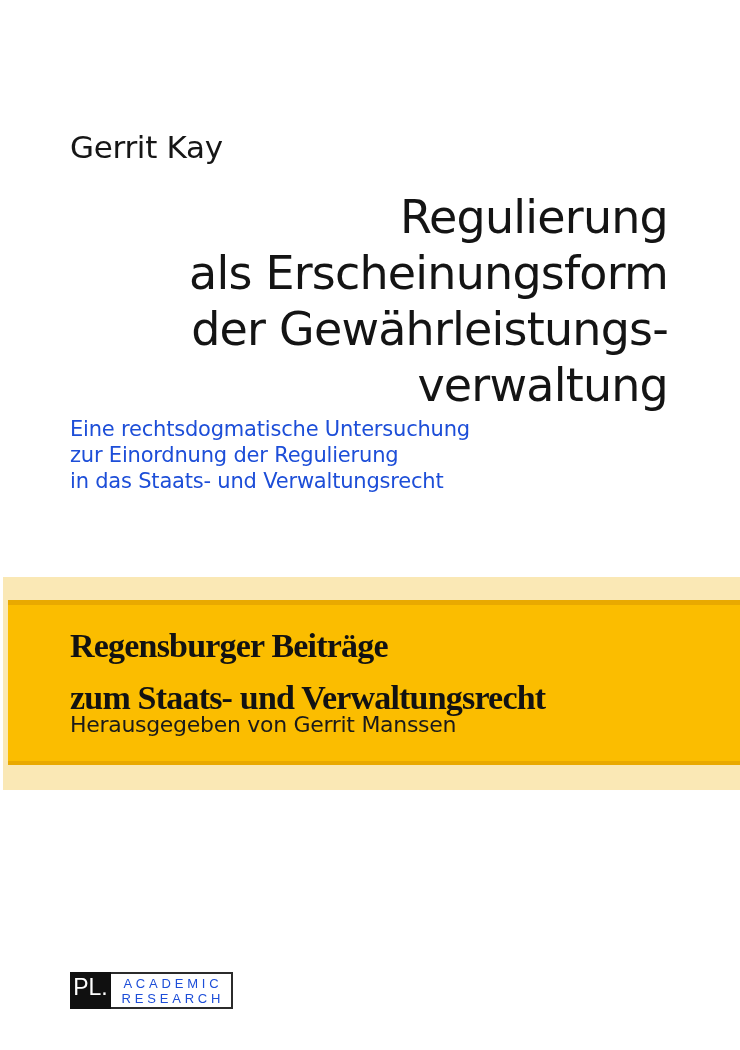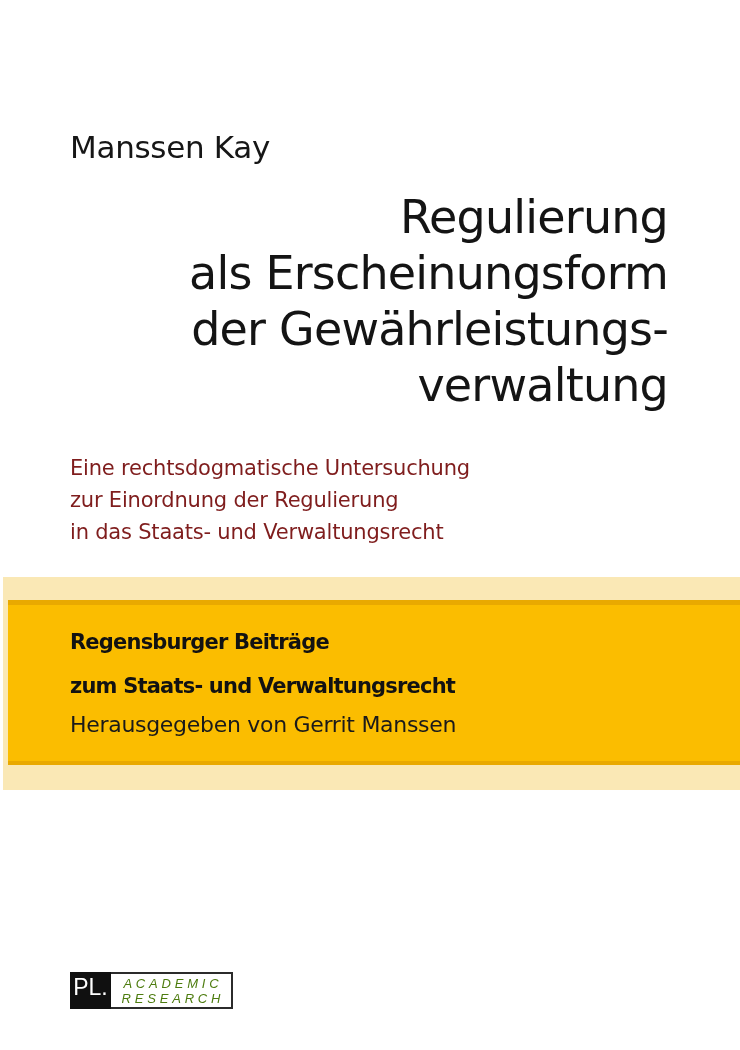--- a/index.html
+++ b/index.html
@@ -39,47 +39,47 @@
     left: 68px; top: 189px; width: 600px;
     font-size: 46px; line-height: 56px;
     letter-spacing: -0.8px;
     color: #141414;
     text-align: right;
   }
 
   .book-subtitle {
     position: absolute;
     left: 70px; top: 416px; width: 520px;
-    font-size: 21px; line-height: 32px;
+    font-size: 21px; line-height: 26px;
     letter-spacing: -0.2px;
-    color: #7f1d1d;
-    margin-top: 36px;
+    color: #1d4ed8;
   }
 
   
   .cream-band {
     position: absolute;
     left: 3px; top: 577px; width: 737px; height: 213px;
     background: var(--cream, #fae8b5);
   }
   
   .gold-band {
     position: absolute;
     left: 8px; top: 600px; width: 732px; height: 165px;
     box-sizing: border-box;
     background: var(--gold, #fbbd00);
     border-top: 5px solid var(--gold-edge, #e9a900);
     border-bottom: 4px solid var(--gold-edge, #e9a900);
   }
   .series-title {
     position: absolute;
     left: 70px; top: 620px; width: 640px;
-    font-size: 21px; line-height: 44px; font-weight: bold;
+    font-size: 34px; line-height: 52px; font-weight: bold;
     letter-spacing: -0.8px;
     color: #121212;
+    font-family: Liberation Serif, serif;
   }
   .series-editor {
     position: absolute;
     left: 70px; top: 711px;
     font-size: 22px; line-height: 27px;
     letter-spacing: -0.3px;
     color: #1a1a1a;
   }
 
   
@@ -100,31 +100,30 @@
     width: 122px; box-sizing: border-box;
     border: 2px solid #2b2b2b; border-left: none;
     background: #ffffff;
     display: flex; flex-direction: column; justify-content: center;
     text-align: center;
   }
   .logo-wordmark span {
     display: block;
     font-size: 13px; line-height: 15px;
     letter-spacing: 3.8px; text-indent: 3.8px;
-    color: #4d7c0f;
-    font-style: italic;
+    color: #1d4ed8;
   }
 </style>
 </head>
 <body>
 
 <div class="page">
 
 
-  <div class="author">Manssen Kay</div>
+  <div class="author">Gerrit Kay</div>
 
   <div class="book-title pre">Regulierung
 als Erscheinungsform
 der Gewährleistungs-
 verwaltung</div>
 
   <div class="book-subtitle pre">Eine rechtsdogmatische Untersuchung
 zur Einordnung der Regulierung
 in das Staats- und Verwaltungsrecht</div>
 

